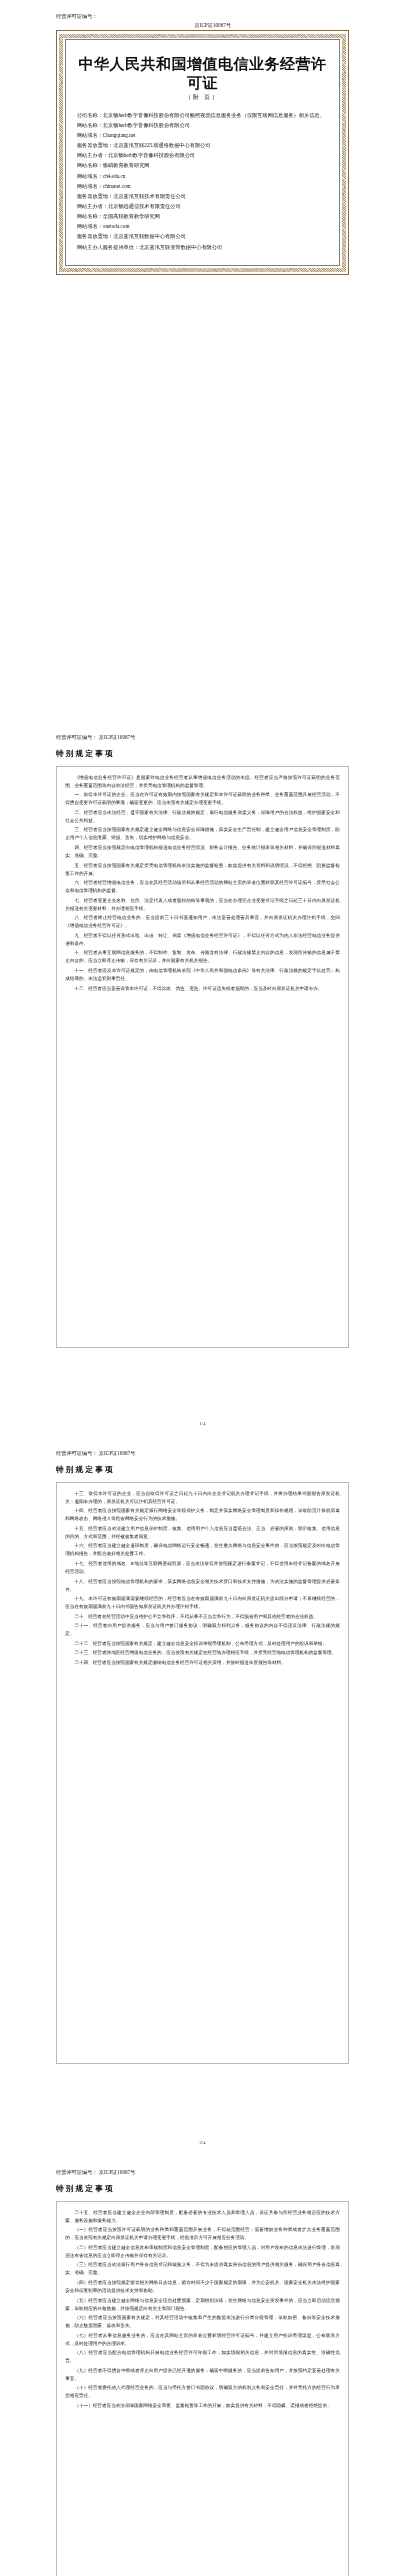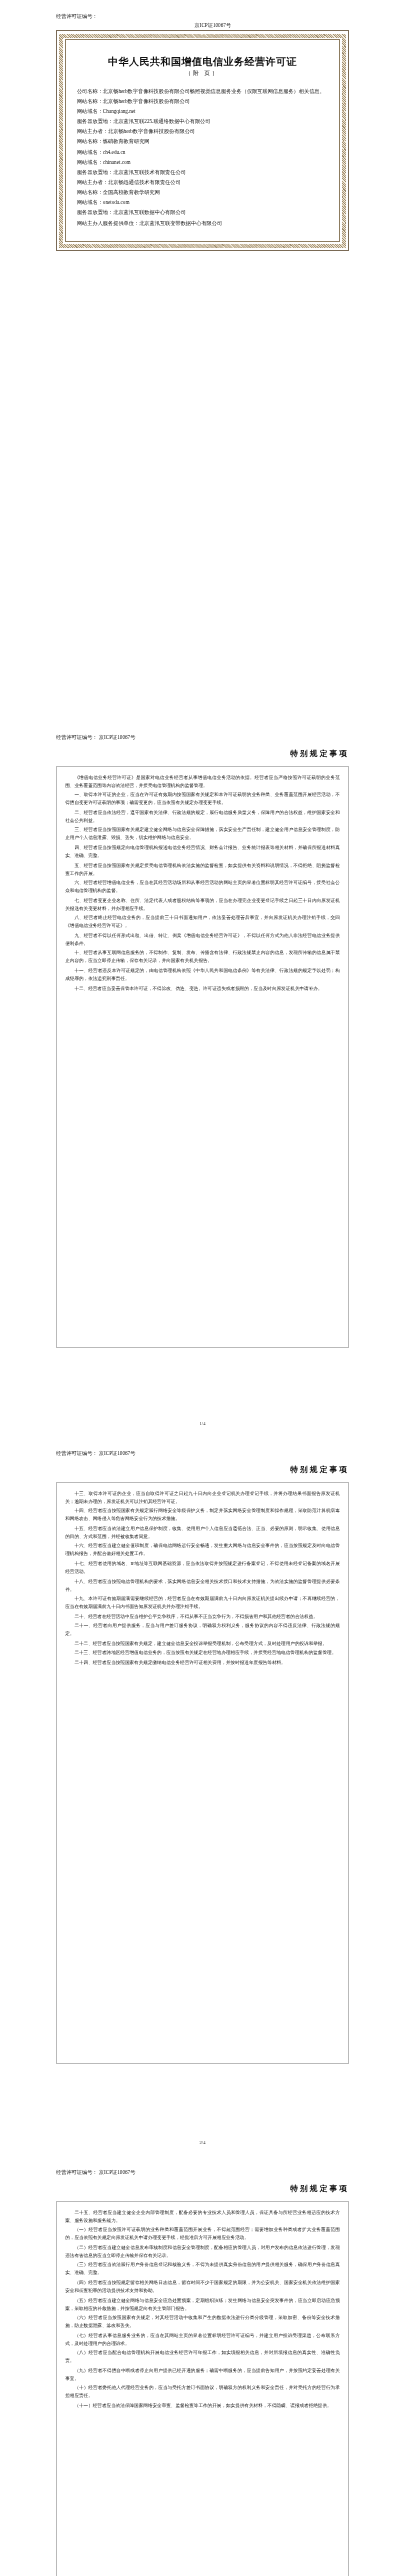--- a/index.html
+++ b/index.html
@@ -52,21 +52,21 @@
         #f2ecdd 4.6px, #f2ecdd 6.2px
       ) 8 round;
     padding: 1.5px;
   }
   .frame-inner {
     border: 0.5px solid #8d7c60;
     padding: 9.3px 11.3px 13.4px 11.3px;
   }
   .doc-title {
     text-align: center;
-    font-size: 10px;
+    font-size: 15px;
     font-weight: bold;
     letter-spacing: 0.5px;
     margin: 5.2px 0 1px 0;
     font-family: Liberation Mono, monospace;
   }
   .doc-subtitle {
     text-align: center;
     font-size: 5.7px;
     margin: 1px 0 8.2px 0;
     letter-spacing: 2.1px;
@@ -77,21 +77,21 @@
     line-height: 1.95;
     white-space: nowrap;
     overflow: hidden;
     text-overflow: ellipsis;
   }
   .kv-row .k { display: inline-block; }
   .kv-row .v { display: inline-block; }
 
   
   .special-title {
-    text-align: right;
+    text-align: left;
     font-size: 7.7px;
     font-weight: bold;
     letter-spacing: 2.1px;
     margin: 7.2px 0 6.2px 0;
   }
   .body-box {
     border: 0.5px solid #b9b9b9;
     padding: 7.2px 8.2px 9.3px 8.2px;
     min-height: 582px;
     box-sizing: border-box;

